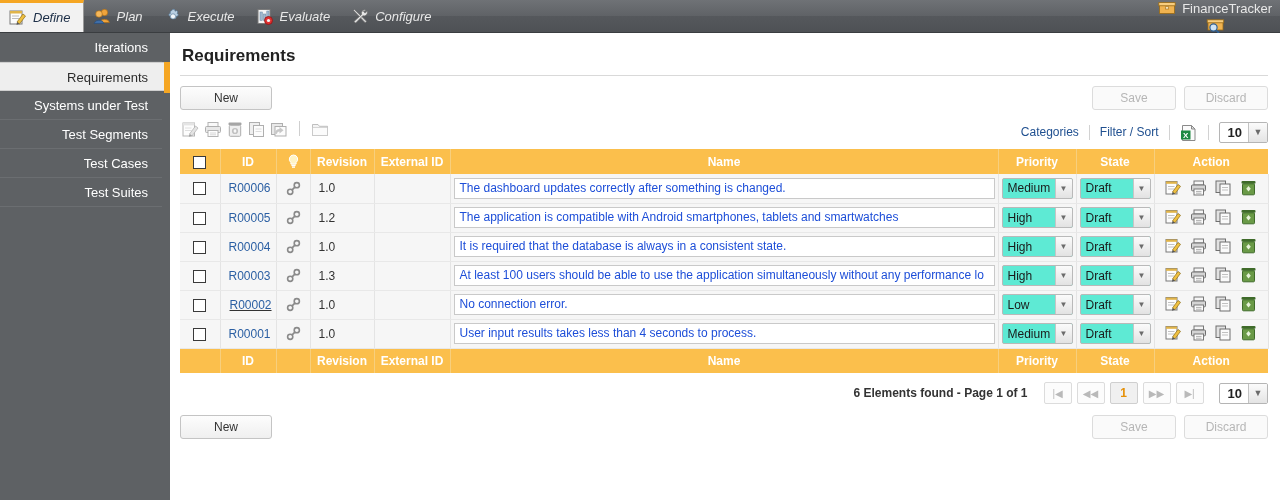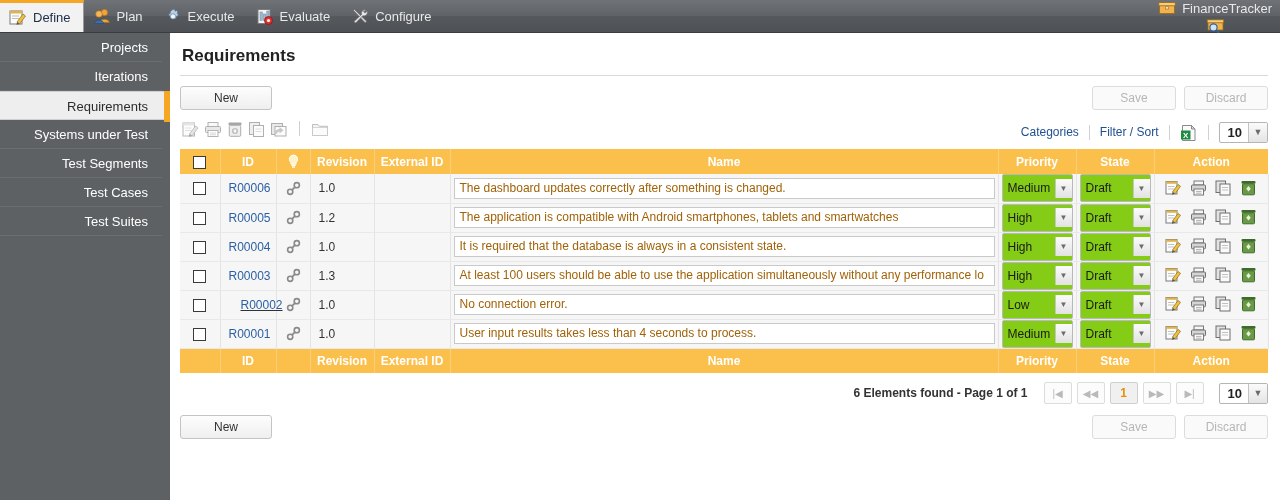--- a/index.html
+++ b/index.html
@@ -26,21 +26,21 @@
     color: #e8e8e8; font-size: 13px;
     cursor: pointer; position: relative;
     white-space: nowrap;
   }
   .navtab.active {
     background: #f2f2f2; color: #1b3b63;
     border-top: 3px solid #f5a623;
     border-right: 1px solid #9a9a9a;
   }
   .navtab.active .navlabel { color: #20324a; }
-  .navlabel { font-size: 13px; }
+  .navlabel { font-size: 13px; font-style: italic; }
 
   #topbar-right {
     margin-left: auto; display: flex; align-items: center; height: 33px; flex-direction: column;
   }
   .tb-sep {
     width: 0; border-left: 1px dotted #9b9ea1; height: 24px; margin: 0 4px;
   }
   .tb-item {
     display: flex; align-items: center; gap: 6px;
     padding: 0 8px; height: 33px; color: #e8e8e8; font-size: 13px;
@@ -133,26 +133,26 @@
   table.grid td {
     height: 29px; font-size: 12px; border-right: 1px solid #e4e4e4;
     border-bottom: 1px solid #e8e8e8; background: #f6f6f6;
     padding: 0 5px; vertical-align: middle;
   }
   table.grid td.c { text-align: center; padding: 0; }
   td .idlink { color: #2b5fa3; }
   .cellinput {
     width: 100%; height: 21px; line-height: 19px;
     border: 1px solid #c9c9c9; background: #fff;
-    padding: 0 5px; font-size: 12px; color: #a16207;
+    padding: 0 5px; font-size: 12px; color: #1d4ed8;
     overflow: hidden; white-space: nowrap; text-overflow: clip;
   }
   .cellselect {
     display: flex; align-items: center; justify-content: space-between;
-    height: 28px; border: 1px solid #b9b9b9; background: #84cc16;
+    height: 21px; border: 1px solid #b9b9b9; background: #5eead4;
     border-radius: 2px; overflow: hidden; margin: 0 3px;
   }
   .cellselect .sv { padding-left: 5px; font-size: 12px; color: #1a1a1a; white-space: nowrap; }
   .cellselect .sa {
     width: 17px; height: 19px; flex: 0 0 17px;
     background: linear-gradient(to bottom,#fbfbfb,#e2e2e2);
     border-left: 1px solid #c5c5c5;
     display: flex; align-items: center; justify-content: center;
     color: #6b6b6b; font-size: 8px;
   }
@@ -284,21 +284,20 @@
           <circle cx="9.5" cy="9.5" r="8" fill="#2f7ec4" stroke="#1b4f80" stroke-width="1.2"></circle>
           <circle cx="9.5" cy="9.5" r="5.6" fill="#56a3e0"></circle>
           <text x="9.5" y="13.6" font-family="Liberation Sans, sans-serif" font-size="11" font-weight="bold" fill="#ffffff" text-anchor="middle">?</text>
         </svg>
       </span>
     </div>
   </div>
 </div>
 
 <div id="sidebar">
-  <div class="side-item">Projects</div>
   <div class="side-item">Iterations</div>
   <div class="side-item active">Requirements</div>
   <div class="side-item">Systems under Test</div>
   <div class="side-item">Test Segments</div>
   <div class="side-item">Test Cases</div>
   <div class="side-item">Test Suites</div>
 </div>
 
 <div id="main">
 
@@ -638,21 +637,21 @@
               <span class="icn"><svg width="17" height="16" viewBox="0 0 17 16">
                   <rect x="1.5" y="1" width="14" height="2.8" rx="1" fill="#3f6b2a"></rect>
                   <rect x="2.5" y="3.8" width="12" height="11" rx="1" fill="#6a9a47" stroke="#3f6b2a"></rect>
                   <path d="M8.5 6 l2.3 2.8 -2.3 2.8 -2.3 -2.8 z" fill="#e6f2d8"></path>
                 </svg></span>
             </div>
           </td>
         </tr>
         <tr>
           <td class="c"><span class="chk"></span></td>
-          <td style="padding-left:20px;text-decoration:underline;"><a class="idlink">R00002</a></td>
+          <td style="padding-left:9px;text-decoration:underline;"><a class="idlink">R00002</a></td>
           <td class="c"><svg width="15" height="15" viewBox="0 0 15 15" style="vertical-align:middle">
               <circle cx="4.2" cy="10.8" r="2.6" fill="none" stroke="#8a8a8a" stroke-width="1.6"></circle>
               <circle cx="10.8" cy="4.2" r="2.6" fill="none" stroke="#8a8a8a" stroke-width="1.6"></circle>
               <line x1="5.9" y1="9.1" x2="9.1" y2="5.9" stroke="#8a8a8a" stroke-width="1.8"></line>
             </svg></td>
           <td style="padding-left:8px;">1.0</td>
           <td></td>
           <td style="padding:0 3px;">
             <div class="cellinput">No connection error.</div>
           </td>

